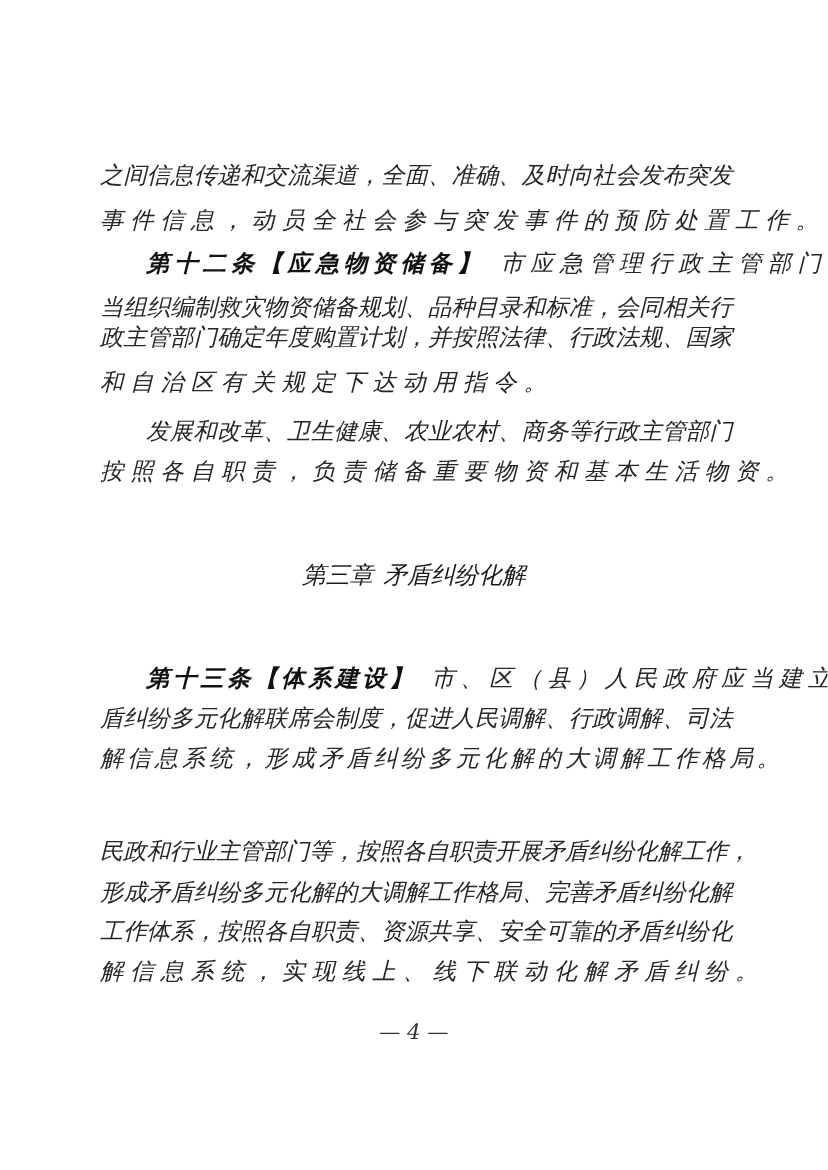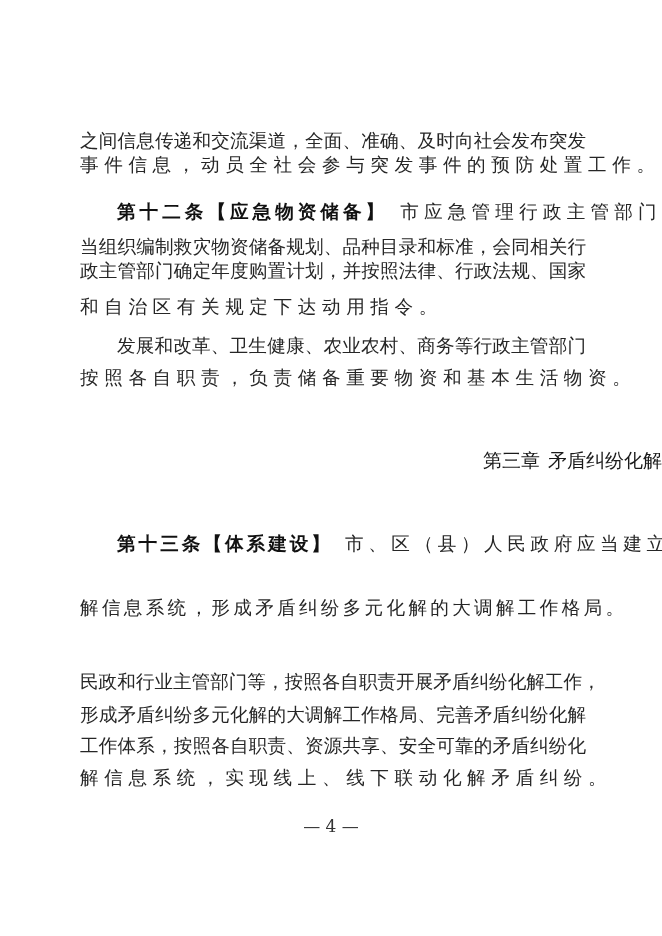--- a/index.html
+++ b/index.html
@@ -13,20 +13,21 @@
       position: relative;
       overflow: hidden;
       font-family: "DejaVu Serif", "Liberation Serif", serif;
       color: #222222;
     }
     .page {
       position: absolute;
       left: 0; top: 0;
       width: 662px; height: 936px;
       background: #ffffff;
+      font-style: italic;
     }
     .line {
       position: absolute;
       left: 80px;
       width: 506px;
       font-size: 18.6px;
       line-height: 24px;
       height: 24px;
       white-space: nowrap;
       text-align: justify;
@@ -48,21 +49,21 @@
     .article-head {
       font-weight: bold;
       font-family: "DejaVu Sans", "Liberation Sans", sans-serif;
       color: #111111;
     }
     .chapter {
       position: absolute;
       left: 0;
       width: 662px;
       top: 448px;
-      text-align: right;
+      text-align: center;
       font-family: "DejaVu Sans", "Liberation Sans", sans-serif;
       font-size: 19px;
       line-height: 24px;
       color: #1a1a1a;
     }
     .chapter span.gap { display: inline-block; width: 8px; }
     .page-number {
       position: absolute;
       left: 0;
       width: 662px;
@@ -73,39 +74,40 @@
       line-height: 22px;
       color: #333333;
     }
   </style>
 </head>
 <body>
 
 <div class="page">
 
   <div class="line" style="top:129px;">之间信息传递和交流渠道，全面、准确、及时向社会发布突发</div>
-  <div class="line last" style="top:153px;">事件信息，动员全社会参与突发事件的预防处置工作。</div>
+  <div class="line last" style="top:165px;">事件信息，动员全社会参与突发事件的预防处置工作。</div>
 
   <div class="line indent" style="top:200px; text-align-last:left;">
     <span class="article-head" style="letter-spacing:4px;">第十二条【应急物资储备】</span><span style="display:inline-block;width:12px;"></span><span style="letter-spacing:5.2px;">市应急管理行政主管部门应</span>
   </div>
   <div class="line" style="top:235px;">当组织编制救灾物资储备规划、品种目录和标准，会同相关行</div>
   <div class="line" style="top:259px;">政主管部门确定年度购置计划，并按照法律、行政法规、国家</div>
   <div class="line last" style="top:295px;">和自治区有关规定下达动用指令。</div>
 
   <div class="line indent" style="top:334px;">发展和改革、卫生健康、农业农村、商务等行政主管部门</div>
   <div class="line last" style="top:366px;">按照各自职责，负责储备重要物资和基本生活物资。</div>
 
   <div class="chapter">
     <span>第三章</span><span class="gap"></span><span>矛盾纠纷化解</span>
   </div>
 
   <div class="line indent" style="top:532px; text-align-last:left;">
     <span class="article-head" style="letter-spacing:3px;">第十三条【体系建设】</span><span style="display:inline-block;width:12px;"></span><span style="letter-spacing:4.6px;">市、区（县）人民政府应当建立矛</span>
   </div>
+  <div class="line" style="top:564px;">盾纠纷多元化解联席会制度，促进人民调解、行政调解、司法</div>
   <div class="line last" style="top:596px; letter-spacing:3.3px;">解信息系统，形成矛盾纠纷多元化解的大调解工作格局。</div>
 
   <div class="line wide" style="top:670px;">民政和行业主管部门等，按照各自职责开展矛盾纠纷化解工作，</div>
   <div class="line" style="top:703px;">形成矛盾纠纷多元化解的大调解工作格局、完善矛盾纠纷化解</div>
   <div class="line" style="top:734px;">工作体系，按照各自职责、资源共享、安全可靠的矛盾纠纷化</div>
   <div class="line last" style="top:766px;">解信息系统，实现线上、线下联动化解矛盾纠纷。</div>
 
   <div class="page-number">— 4 —</div>
 
 </div>

